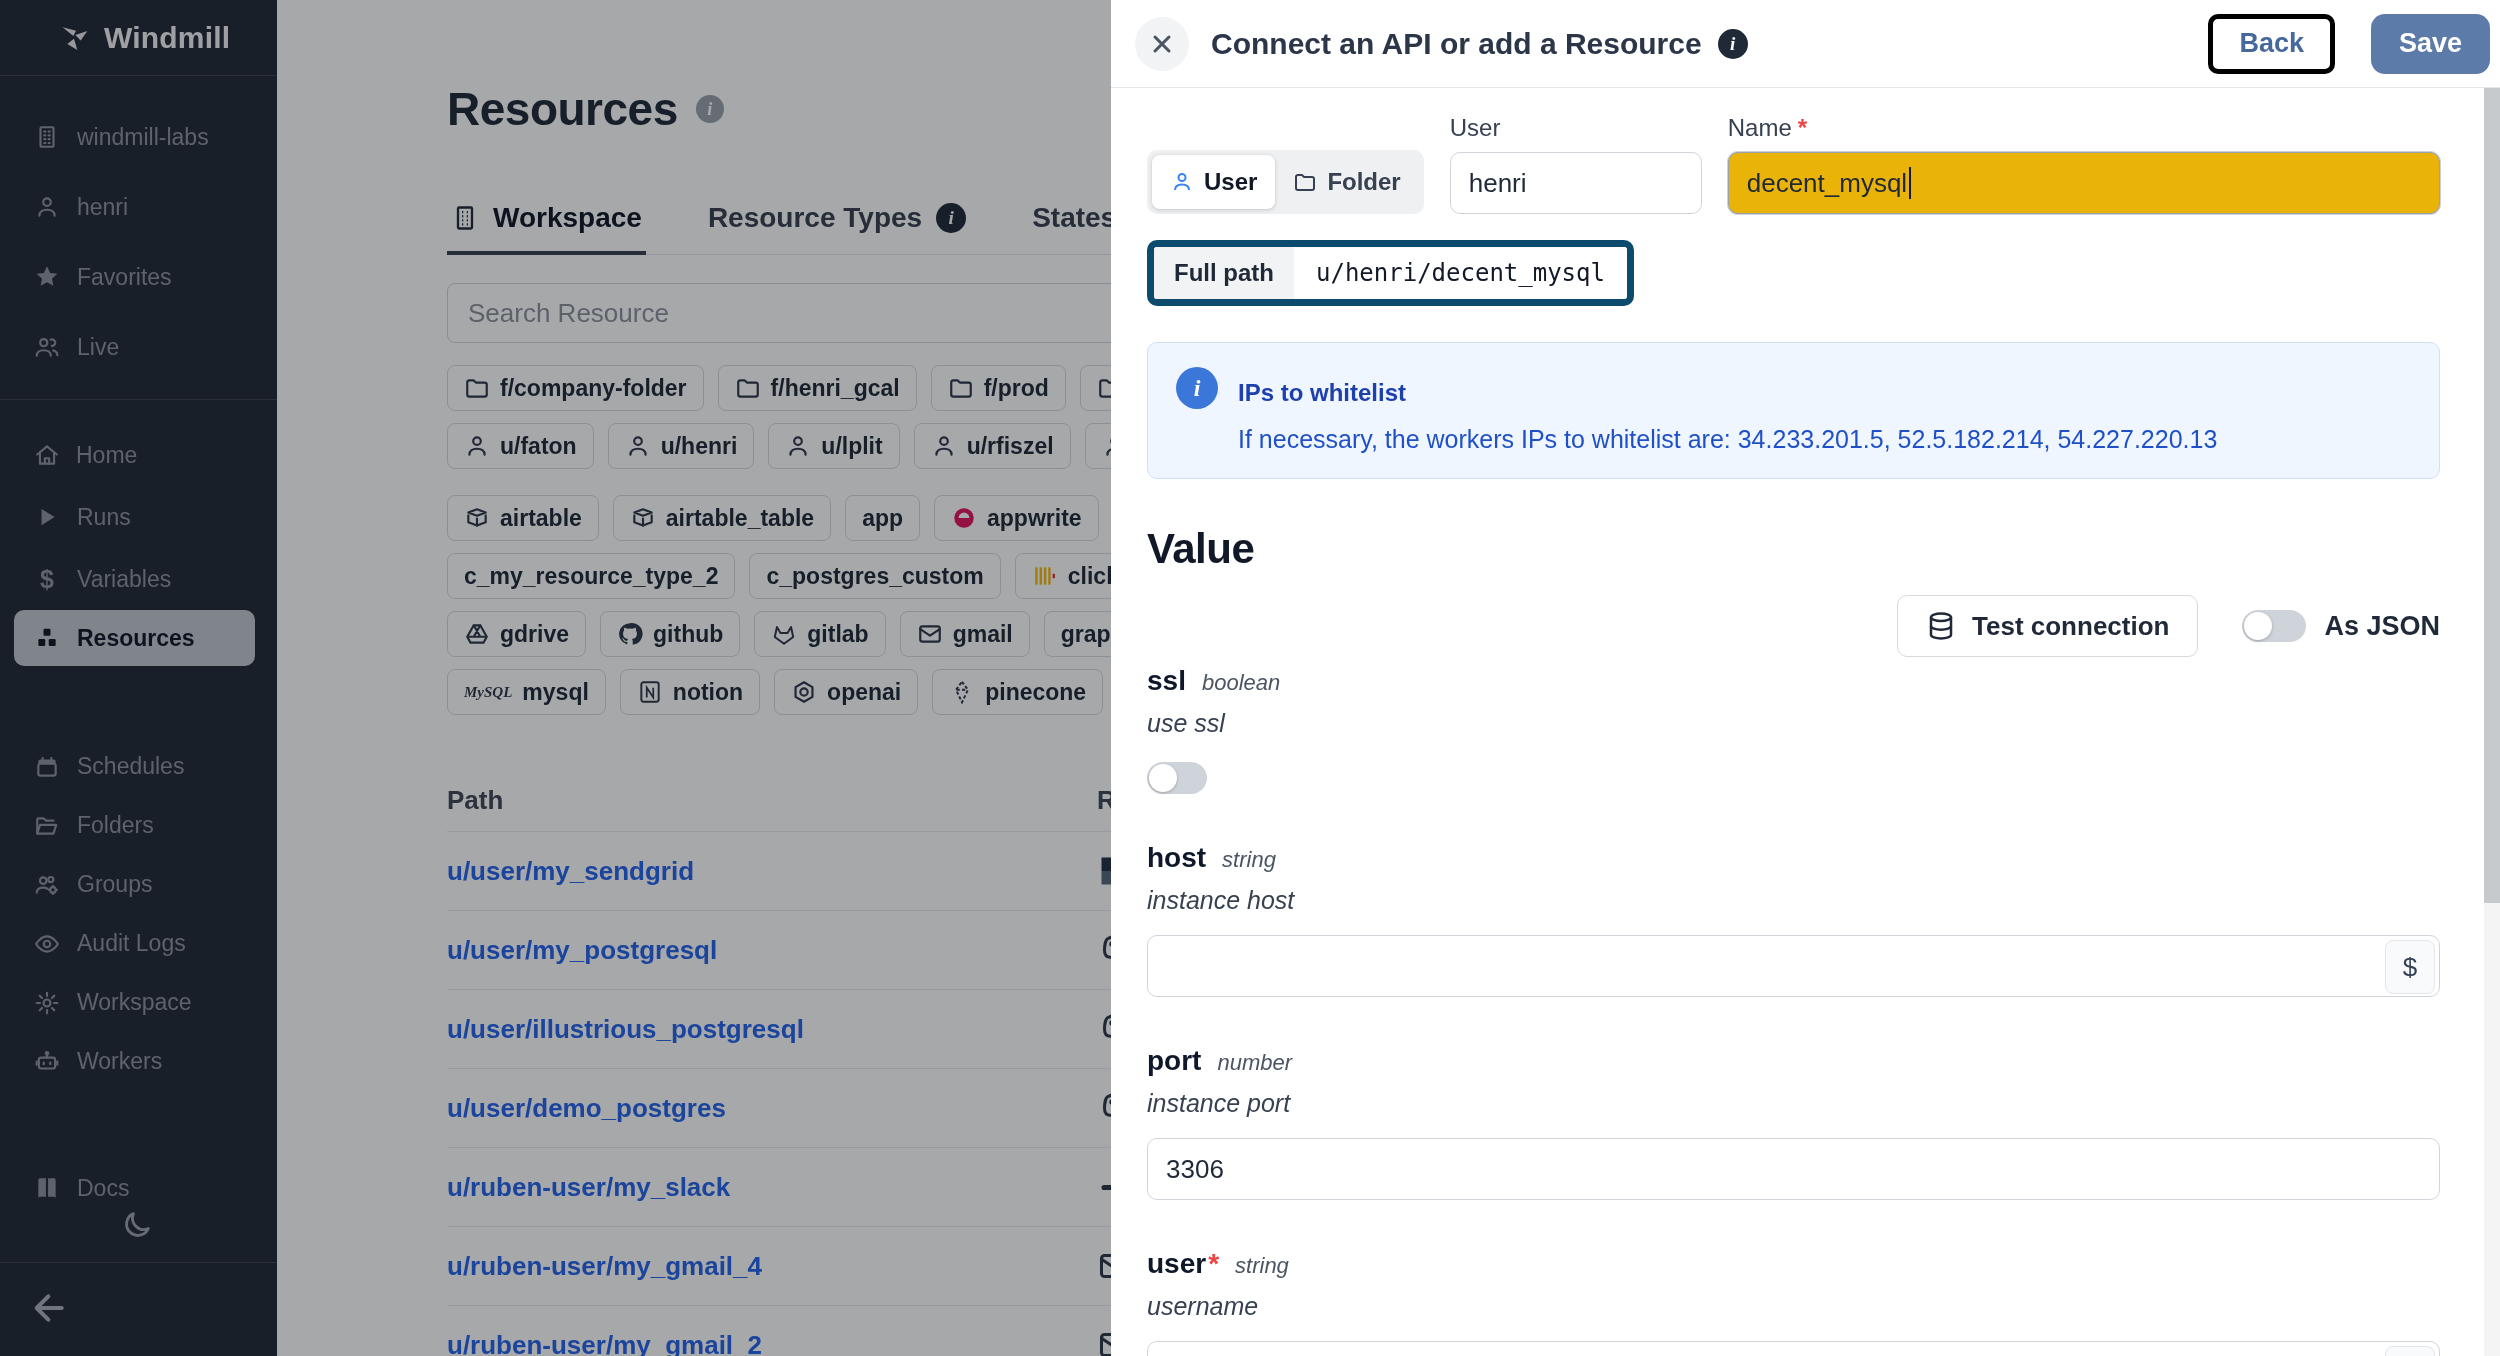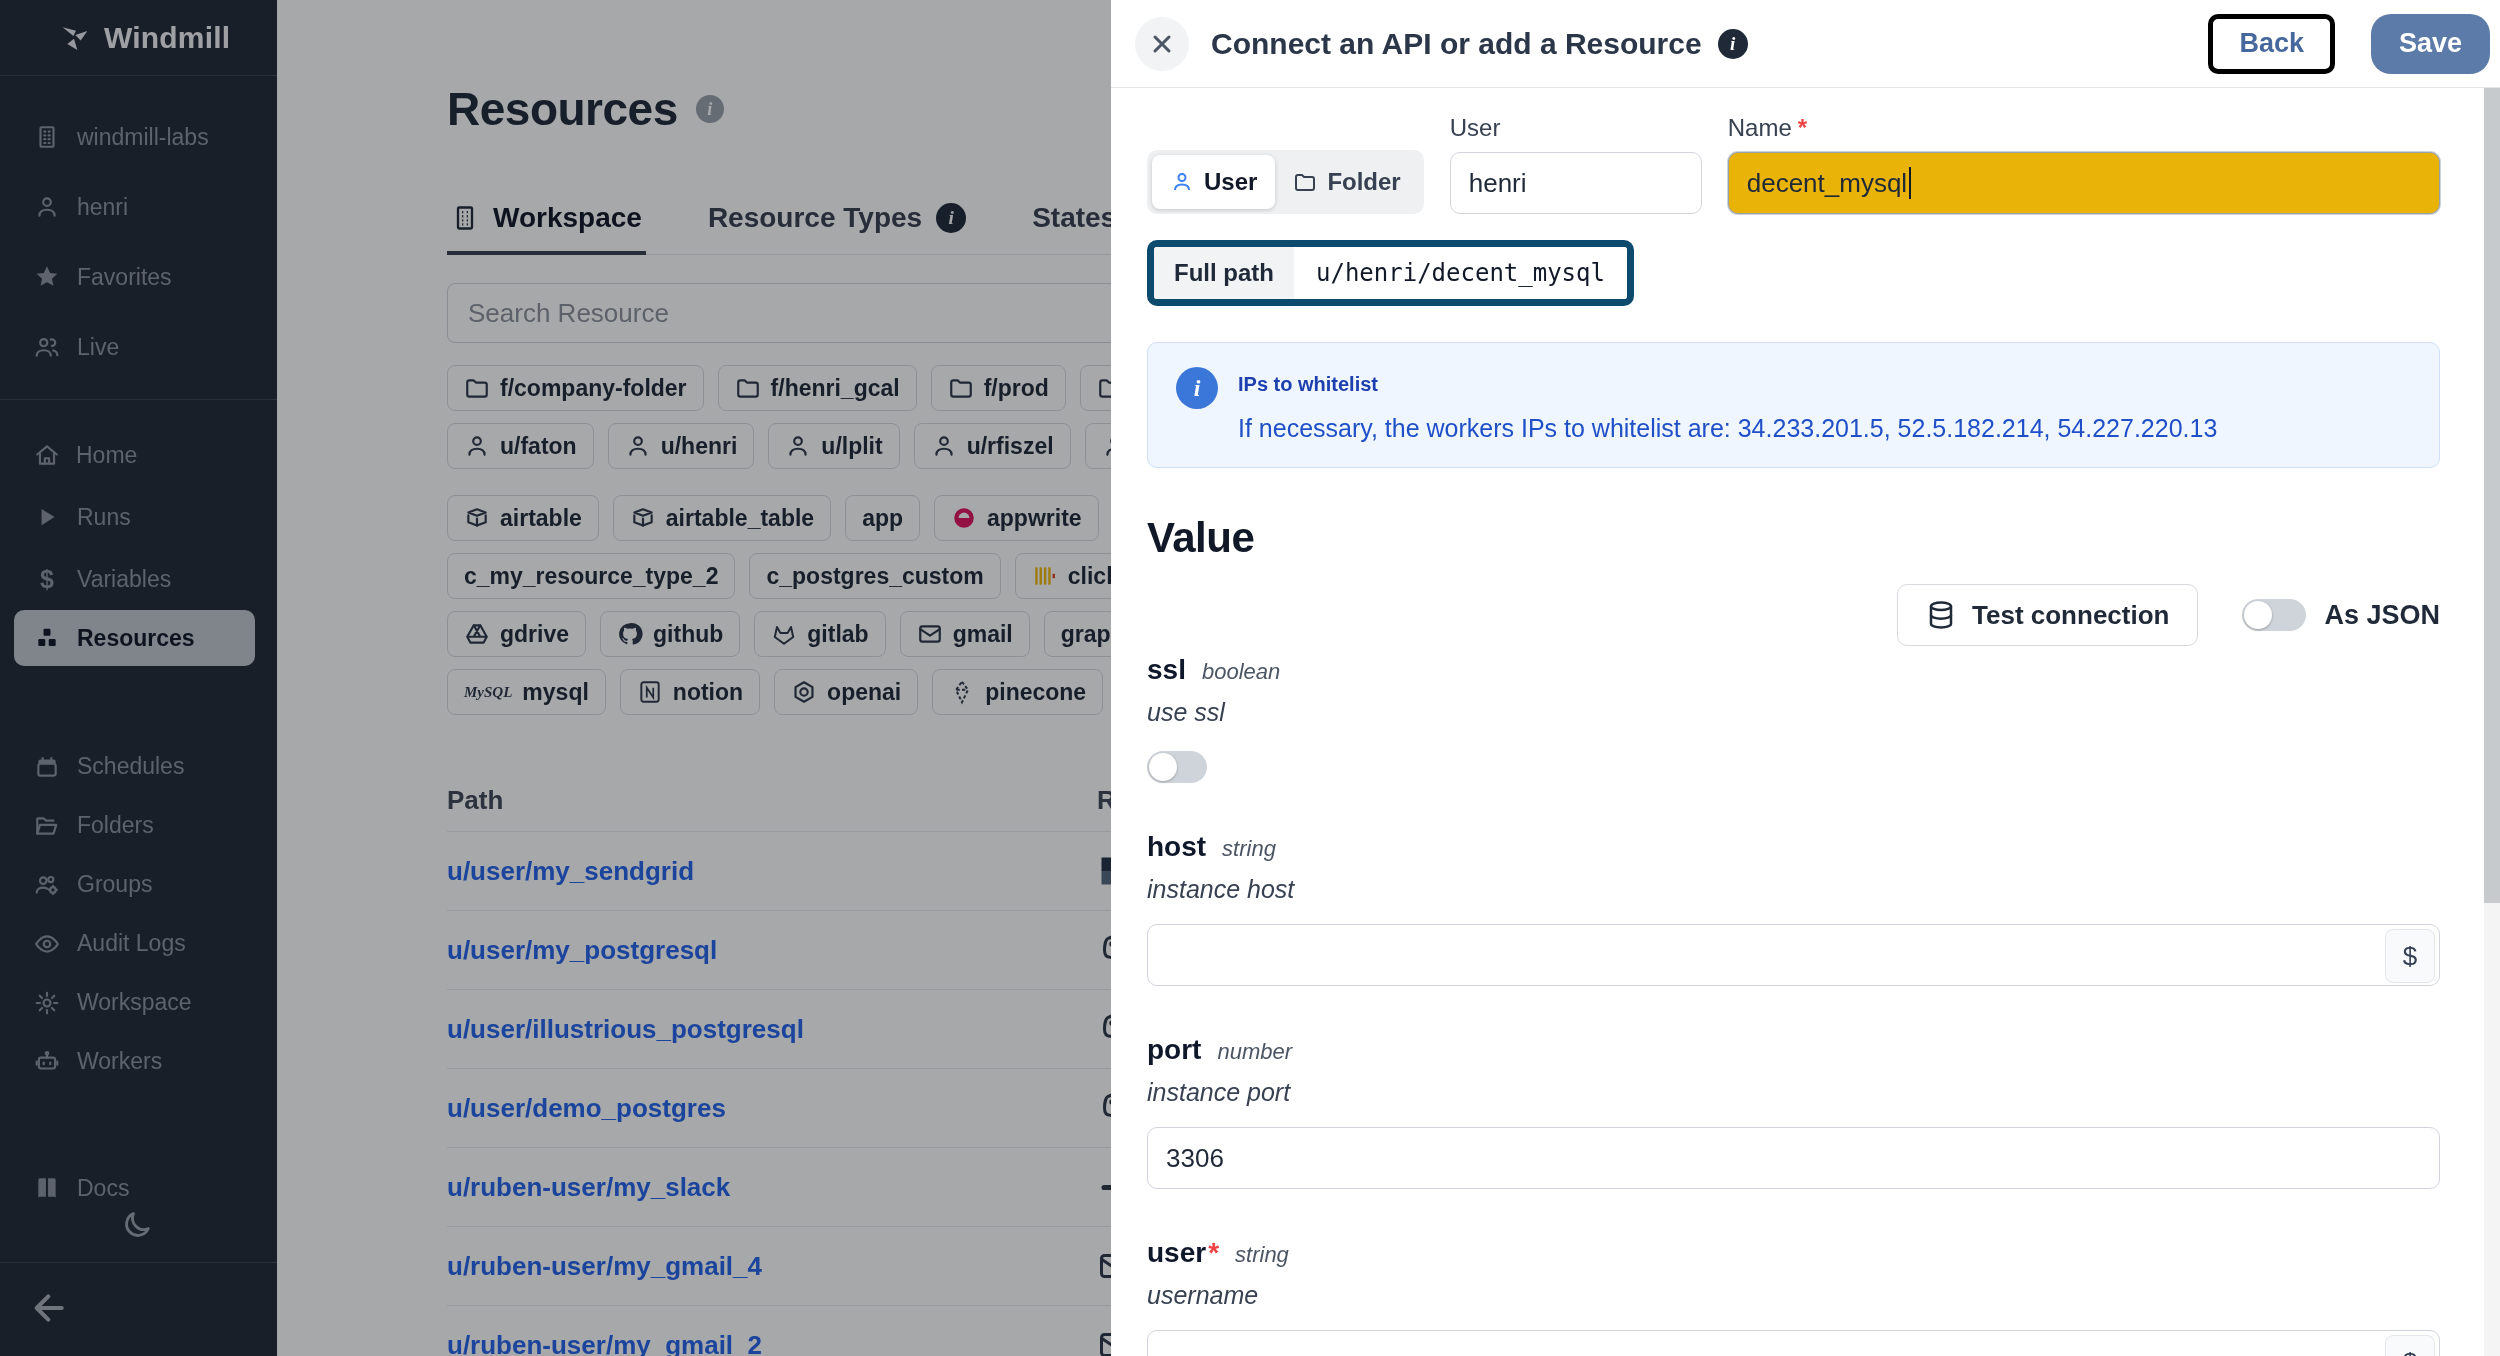--- a/index.html
+++ b/index.html
@@ -57,21 +57,21 @@
   .overlay{position:absolute;left:0;top:0;width:1111px;height:1356px;background:rgba(10,13,20,.36);z-index:20;}
 
   
   .drawer{position:absolute;left:1111px;right:0;top:0;bottom:0;background:#fff;z-index:30;}
   .drawer-header{height:88px;display:flex;align-items:center;gap:22px;padding:0 10px 0 24px;border-bottom:1px solid #e5e7eb;box-sizing:border-box;}
   .close-btn{width:54px;height:54px;border-radius:50%;background:#f1f3f5;border:none;display:flex;align-items:center;justify-content:center;color:#4b5563;cursor:pointer;flex:none}
   .drawer-title{font-size:30px;font-weight:700;color:#2b3648;display:flex;align-items:center;gap:16px;white-space:nowrap}
   .dh-spacer{flex:1}
   .btn-back{height:60px;padding:0 26px;border-radius:10px;border:5px solid #000000;background:#fff;color:#46689c;
             font-size:27px;font-weight:700;cursor:pointer;font-family:inherit}
-  .btn-save{height:60px;padding:0 28px;border-radius:20px;border:none;background:#5d7ba8;color:#fff;
+  .btn-save{height:60px;padding:0 28px;border-radius:14px;border:none;background:#5d7ba8;color:#fff;
             font-size:27px;font-weight:700;cursor:pointer;margin-left:14px;font-family:inherit}
 
   .drawer-body{position:absolute;top:88px;left:0;right:16px;bottom:0;overflow:hidden;}
   .form-row{display:flex;gap:26px;margin:26px 44px 0 36px;align-items:flex-end;}
   .owner-toggle{display:flex;background:#eef0f2;border-radius:10px;padding:5px;height:64px;box-sizing:border-box;flex:none;}
   .owner-item{display:flex;align-items:center;gap:10px;padding:0 18px;border-radius:8px;font-size:24px;font-weight:600;color:#374151;cursor:pointer;}
   .owner-item.active{background:#fff;box-shadow:0 1px 4px rgba(0,0,0,.18);color:#111827;}
   .owner-item.active .oic{color:#3b82f6}
   .fld{display:flex;flex-direction:column;}
   .fld-label{font-size:24px;color:#374151;margin-bottom:10px;}
@@ -84,21 +84,21 @@
             padding:0 18px;font-size:26px;color:#1f2937;background:#eab308;box-sizing:border-box;cursor:text;}
   .caret{display:inline-block;width:2px;height:32px;background:#111827;margin-left:2px;}
 
   .fullpath-row{margin:26px 44px 0 36px;display:inline-flex;border:7px solid #0c4a6e;border-radius:10px;overflow:hidden;height:52px;}
   .fp-label{background:#f1f3f5;display:flex;align-items:center;padding:0 20px;font-size:24px;font-weight:700;color:#1f2937;}
   .fp-value{background:#fff;display:flex;align-items:center;padding:0 22px;font-family:"DejaVu Sans Mono",monospace;font-size:24px;color:#111827;}
 
   .infobox{margin:36px 44px 0 36px;background:#eff6ff;border:1px solid #cfe0f8;border-radius:10px;padding:24px 28px;display:flex;gap:20px;}
   .ib-icon{width:42px;height:42px;border-radius:50%;background:#3b77d9;color:#fff;display:flex;align-items:center;justify-content:center;
            font-weight:700;font-size:24px;flex:none;font-family:"Liberation Serif",serif;font-style:italic;}
-  .ib-title{font-size:20px;font-weight:600;color:#1e40af;margin-top:6px;}
+  .ib-title{font-size:24px;font-weight:600;color:#1e40af;margin-top:12px;}
   .ib-body{font-size:25px;color:#2050c8;margin-top:18px;}
 
   .value-heading{margin:46px 44px 0 36px;font-size:42px;font-weight:800;color:#111827;letter-spacing:-.5px}
 
   .controls-row{margin:22px 44px 0 36px;display:flex;justify-content:flex-end;align-items:center;gap:44px;}
   .btn-test{display:flex;align-items:center;gap:16px;height:62px;padding:0 28px;border:1px solid #d6dade;border-radius:10px;
             background:#fff;font-size:26px;font-weight:600;color:#1f2937;cursor:pointer;font-family:inherit}
   .asjson{display:flex;align-items:center;gap:18px;}
   .asjson-label{font-size:27px;font-weight:700;color:#1f2937}
   .toggle{width:64px;height:32px;border-radius:16px;background:#cfd4da;position:relative;cursor:pointer;flex:none}

